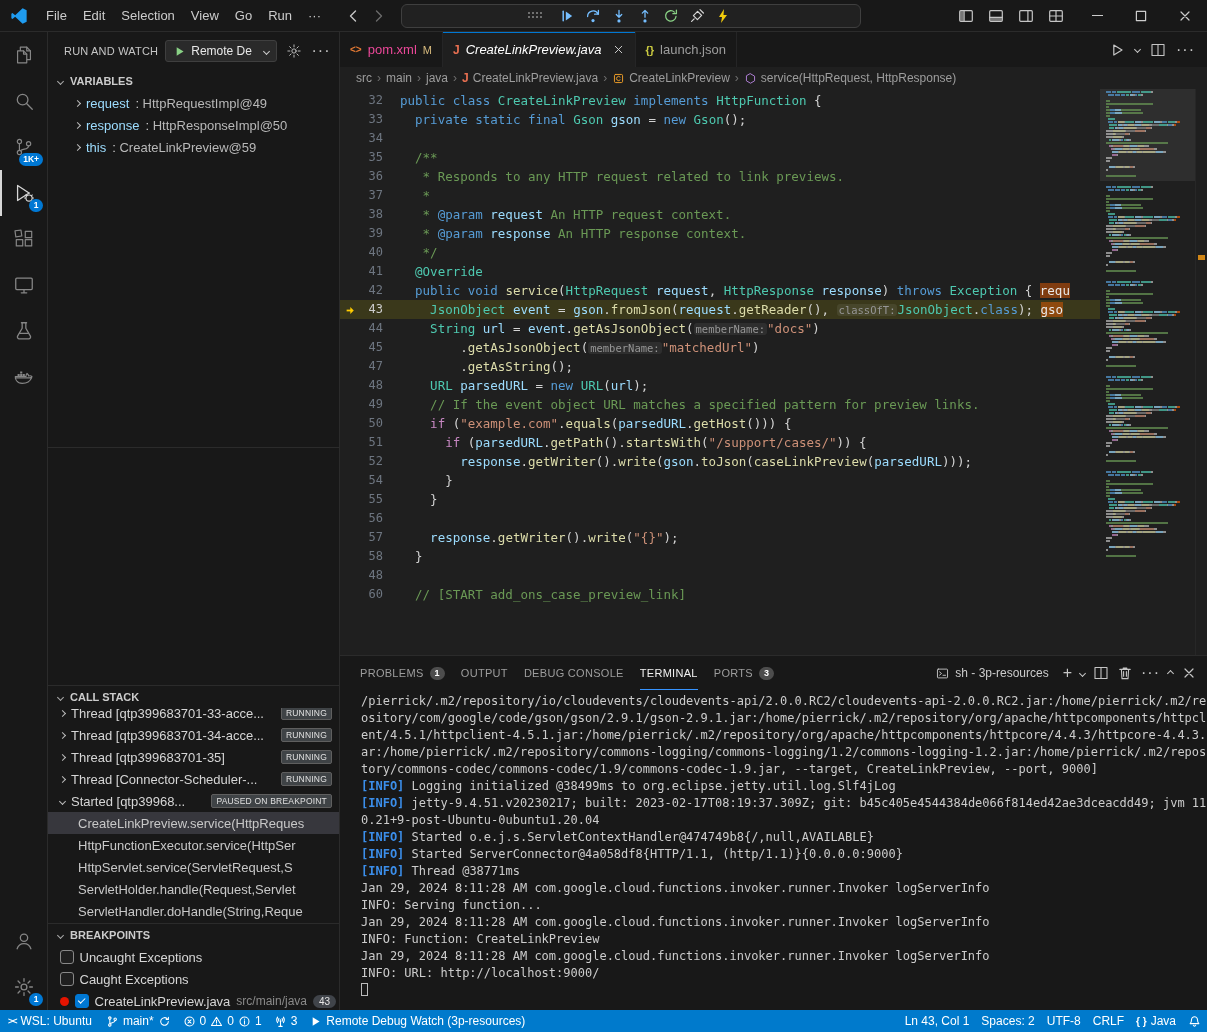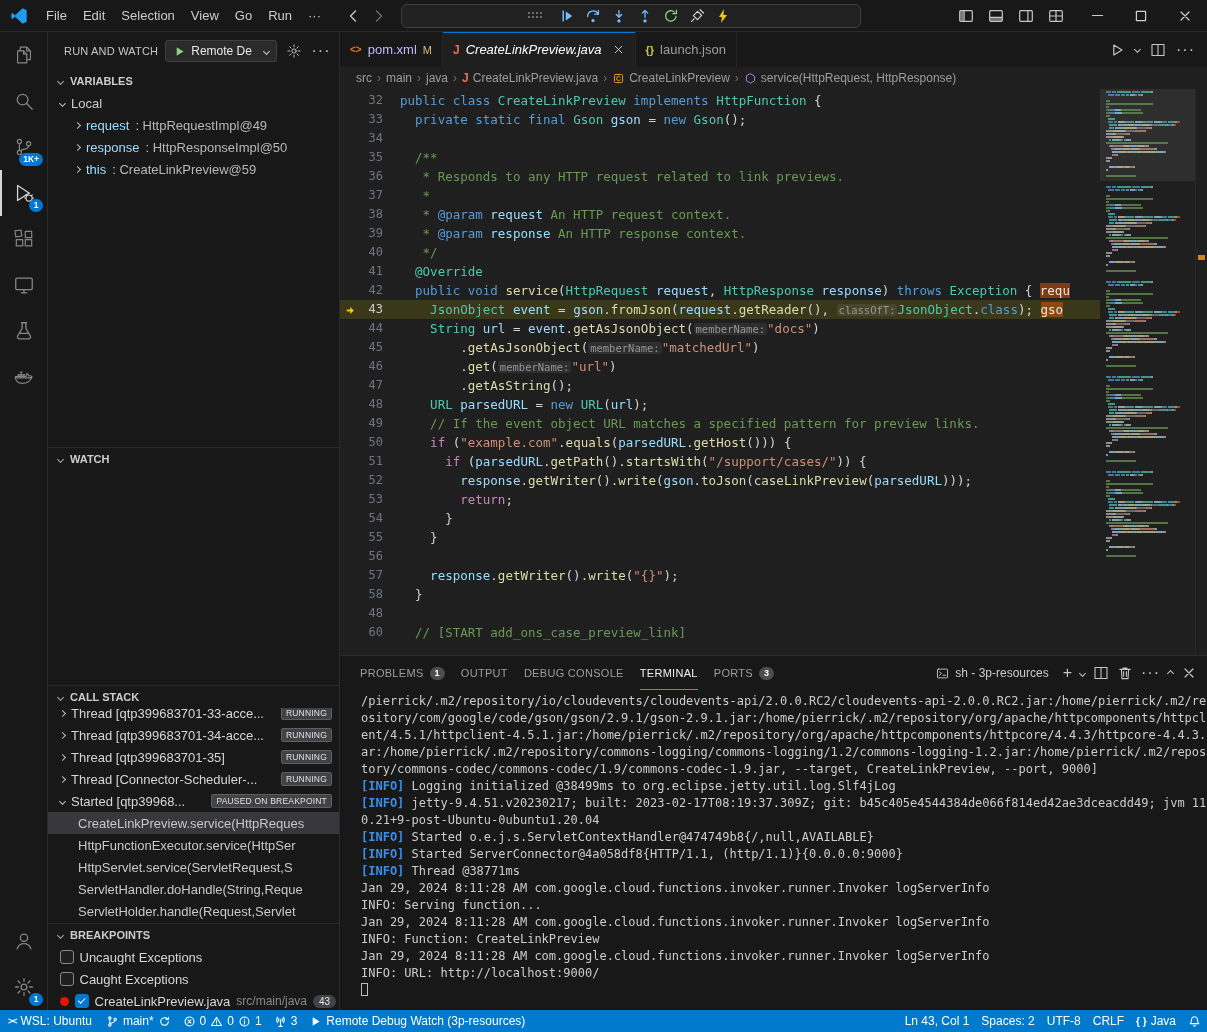--- a/index.html
+++ b/index.html
@@ -80,21 +80,21 @@
 .bp-path{color:#8a8a8a;font-size:12px}
 .line-badge{margin-left:auto;margin-right:8px;background:#40444a;color:#e6e6e6;font-size:10px;border-radius:8px;padding:1px 6px}
 
 #editor-col{flex:1;display:flex;flex-direction:column;min-width:0;background:#1f1f1f}
 #tabbar{height:35px;flex:none;background:#181818;display:flex;align-items:stretch}
 #tabs{display:flex}
 .tab{display:flex;align-items:center;gap:6px;padding:0 10px;border-right:1px solid #252526;font-size:13px;color:#9d9d9d;background:#181818;position:relative}
 .tab.active{background:#1f1f1f;color:#fff}
 .tab.active::before{content:"";position:absolute;left:0;right:0;top:0;height:1px;background:#0078d4}
 .tab-label.italic{font-style:italic}
-.tab-label.modified{color:#c4b5fd}
+.tab-label.modified{color:#ec4899}
 .tab-m{color:#d7ba7d;font-size:11px}
 .tab-close{color:#cfcfcf;margin-left:4px}
 .fi{font-weight:700;font-size:10px;flex:none}
 .fi-xml{color:#e37933}
 .fi-java{color:#e76f51;font-size:12px}
 .fi-json{color:#cbcb41;font-size:11px}
 #editor-actions{margin-left:auto;display:flex;align-items:center;gap:10px;padding:0 12px;color:#c5c5c5}
 #crumbs{height:22px;flex:none;display:flex;align-items:center;gap:4px;padding-left:16px;font-size:12px;color:#9d9d9d;background:#1f1f1f}
 .crumb{display:flex;align-items:center;gap:4px}
 .crumb-sep{color:#6e6e6e;margin:0 1px}
@@ -399,47 +399,39 @@
           </span>
         <span class="sb-hicon ellip">···</span>
       </div>
 
       <section class="sec" id="sec-variables">
         <div class="sec-h">
           <span class="chev down"></span>
           <span>VARIABLES</span>
         </div>
         <div class="sec-body" id="variables-body">
-            <div class="tree-row">
-              <span class="chev down"></span>
-              <span>Local</span>
-            </div>
             <div class="tree-row var-item">
               <span class="chev right"></span>
               <span class="var-name">request</span>
               <span><span class="var-sep">: </span><span class="var-val">HttpRequestImpl@49</span></span>
             </div>
             <div class="tree-row var-item">
               <span class="chev right"></span>
               <span class="var-name">response</span>
               <span><span class="var-sep">: </span><span class="var-val">HttpResponseImpl@50</span></span>
             </div>
             <div class="tree-row var-item">
               <span class="chev right"></span>
               <span class="var-name">this</span>
               <span><span class="var-sep">: </span><span class="var-val">CreateLinkPreview@59</span></span>
             </div>
           </div>
       </section>
 
       <section class="sec" id="sec-watch">
-        <div class="sec-h">
-          <span class="chev down"></span>
-          <span>WATCH</span>
-        </div>
         <div class="sec-body" id="watch-body"></div>
       </section>
 
       <section class="sec" id="sec-callstack">
         <div class="sec-h">
           <span class="chev down"></span>
           <span>CALL STACK</span>
         </div>
         <div class="sec-body" id="callstack-body">
             <div class="tree-row">
@@ -470,24 +462,24 @@
             <div class="tree-row frame selected">
               <span class="frame-label">CreateLinkPreview.service(HttpReques</span>
             </div>
             <div class="tree-row frame">
               <span class="frame-label">HttpFunctionExecutor.service(HttpSer</span>
             </div>
             <div class="tree-row frame">
               <span class="frame-label">HttpServlet.service(ServletRequest,S</span>
             </div>
             <div class="tree-row frame">
+              <span class="frame-label">ServletHolder.handle(Request,Servlet</span>
+            </div>
+            <div class="tree-row frame">
               <span class="frame-label">ServletHandler.doHandle(String,Reque</span>
-            </div>
-            <div class="tree-row frame">
-              <span class="frame-label">ServletHolder.handle(Request,Servlet</span>
             </div>
           </div>
       </section>
 
       <section class="sec" id="sec-breakpoints">
         <div class="sec-h">
           <span class="chev down"></span>
           <span>BREAKPOINTS</span>
         </div>
         <div class="sec-body" id="breakpoints-body">
@@ -673,26 +665,20 @@
               <div class="txt"><span class="tk-def">    </span><span class="tk-type">String</span><span class="tk-def"> </span><span class="tk-var">url</span><span class="tk-def"> = </span><span class="tk-var">event</span><span class="tk-def">.</span><span class="tk-fn">getAsJsonObject</span><span class="tk-def">(</span><span class="tk-hint">memberName:</span><span class="tk-str">"docs"</span><span class="tk-def">)</span></div>
             </div>
             <div class="cl">
               <div class="gut">
                 <span class="ln">45</span>
               </div>
               <div class="txt"><span class="tk-def">        .</span><span class="tk-fn">getAsJsonObject</span><span class="tk-def">(</span><span class="tk-hint">memberName:</span><span class="tk-str">"matchedUrl"</span><span class="tk-def">)</span></div>
             </div>
             <div class="cl">
               <div class="gut">
-                <span class="ln">46</span>
-              </div>
-              <div class="txt"><span class="tk-def">        .</span><span class="tk-fn">get</span><span class="tk-def">(</span><span class="tk-hint">memberName:</span><span class="tk-str">"url"</span><span class="tk-def">)</span></div>
-            </div>
-            <div class="cl">
-              <div class="gut">
                 <span class="ln">47</span>
               </div>
               <div class="txt"><span class="tk-def">        .</span><span class="tk-fn">getAsString</span><span class="tk-def">();</span></div>
             </div>
             <div class="cl">
               <div class="gut">
                 <span class="ln">48</span>
               </div>
               <div class="txt"><span class="tk-def">    </span><span class="tk-type">URL</span><span class="tk-def"> </span><span class="tk-var">parsedURL</span><span class="tk-def"> = </span><span class="tk-kw">new</span><span class="tk-def"> </span><span class="tk-type">URL</span><span class="tk-def">(</span><span class="tk-var">url</span><span class="tk-def">);</span></div>
             </div>
@@ -712,26 +698,20 @@
               <div class="gut">
                 <span class="ln">51</span>
               </div>
               <div class="txt"><span class="tk-def">      </span><span class="tk-ctrl">if</span><span class="tk-def"> (</span><span class="tk-var">parsedURL</span><span class="tk-def">.</span><span class="tk-fn">getPath</span><span class="tk-def">().</span><span class="tk-fn">startsWith</span><span class="tk-def">(</span><span class="tk-str">"/support/cases/"</span><span class="tk-def">)) {</span></div>
             </div>
             <div class="cl">
               <div class="gut">
                 <span class="ln">52</span>
               </div>
               <div class="txt"><span class="tk-def">        </span><span class="tk-var">response</span><span class="tk-def">.</span><span class="tk-fn">getWriter</span><span class="tk-def">().</span><span class="tk-fn">write</span><span class="tk-def">(</span><span class="tk-var">gson</span><span class="tk-def">.</span><span class="tk-fn">toJson</span><span class="tk-def">(</span><span class="tk-fn">caseLinkPreview</span><span class="tk-def">(</span><span class="tk-var">parsedURL</span><span class="tk-def">)));</span></div>
-            </div>
-            <div class="cl">
-              <div class="gut">
-                <span class="ln">53</span>
-              </div>
-              <div class="txt"><span class="tk-def">        </span><span class="tk-ctrl">return</span><span class="tk-def">;</span></div>
             </div>
             <div class="cl">
               <div class="gut">
                 <span class="ln">54</span>
               </div>
               <div class="txt"><span class="tk-def">      }</span></div>
             </div>
             <div class="cl">
               <div class="gut">
                 <span class="ln">55</span>

